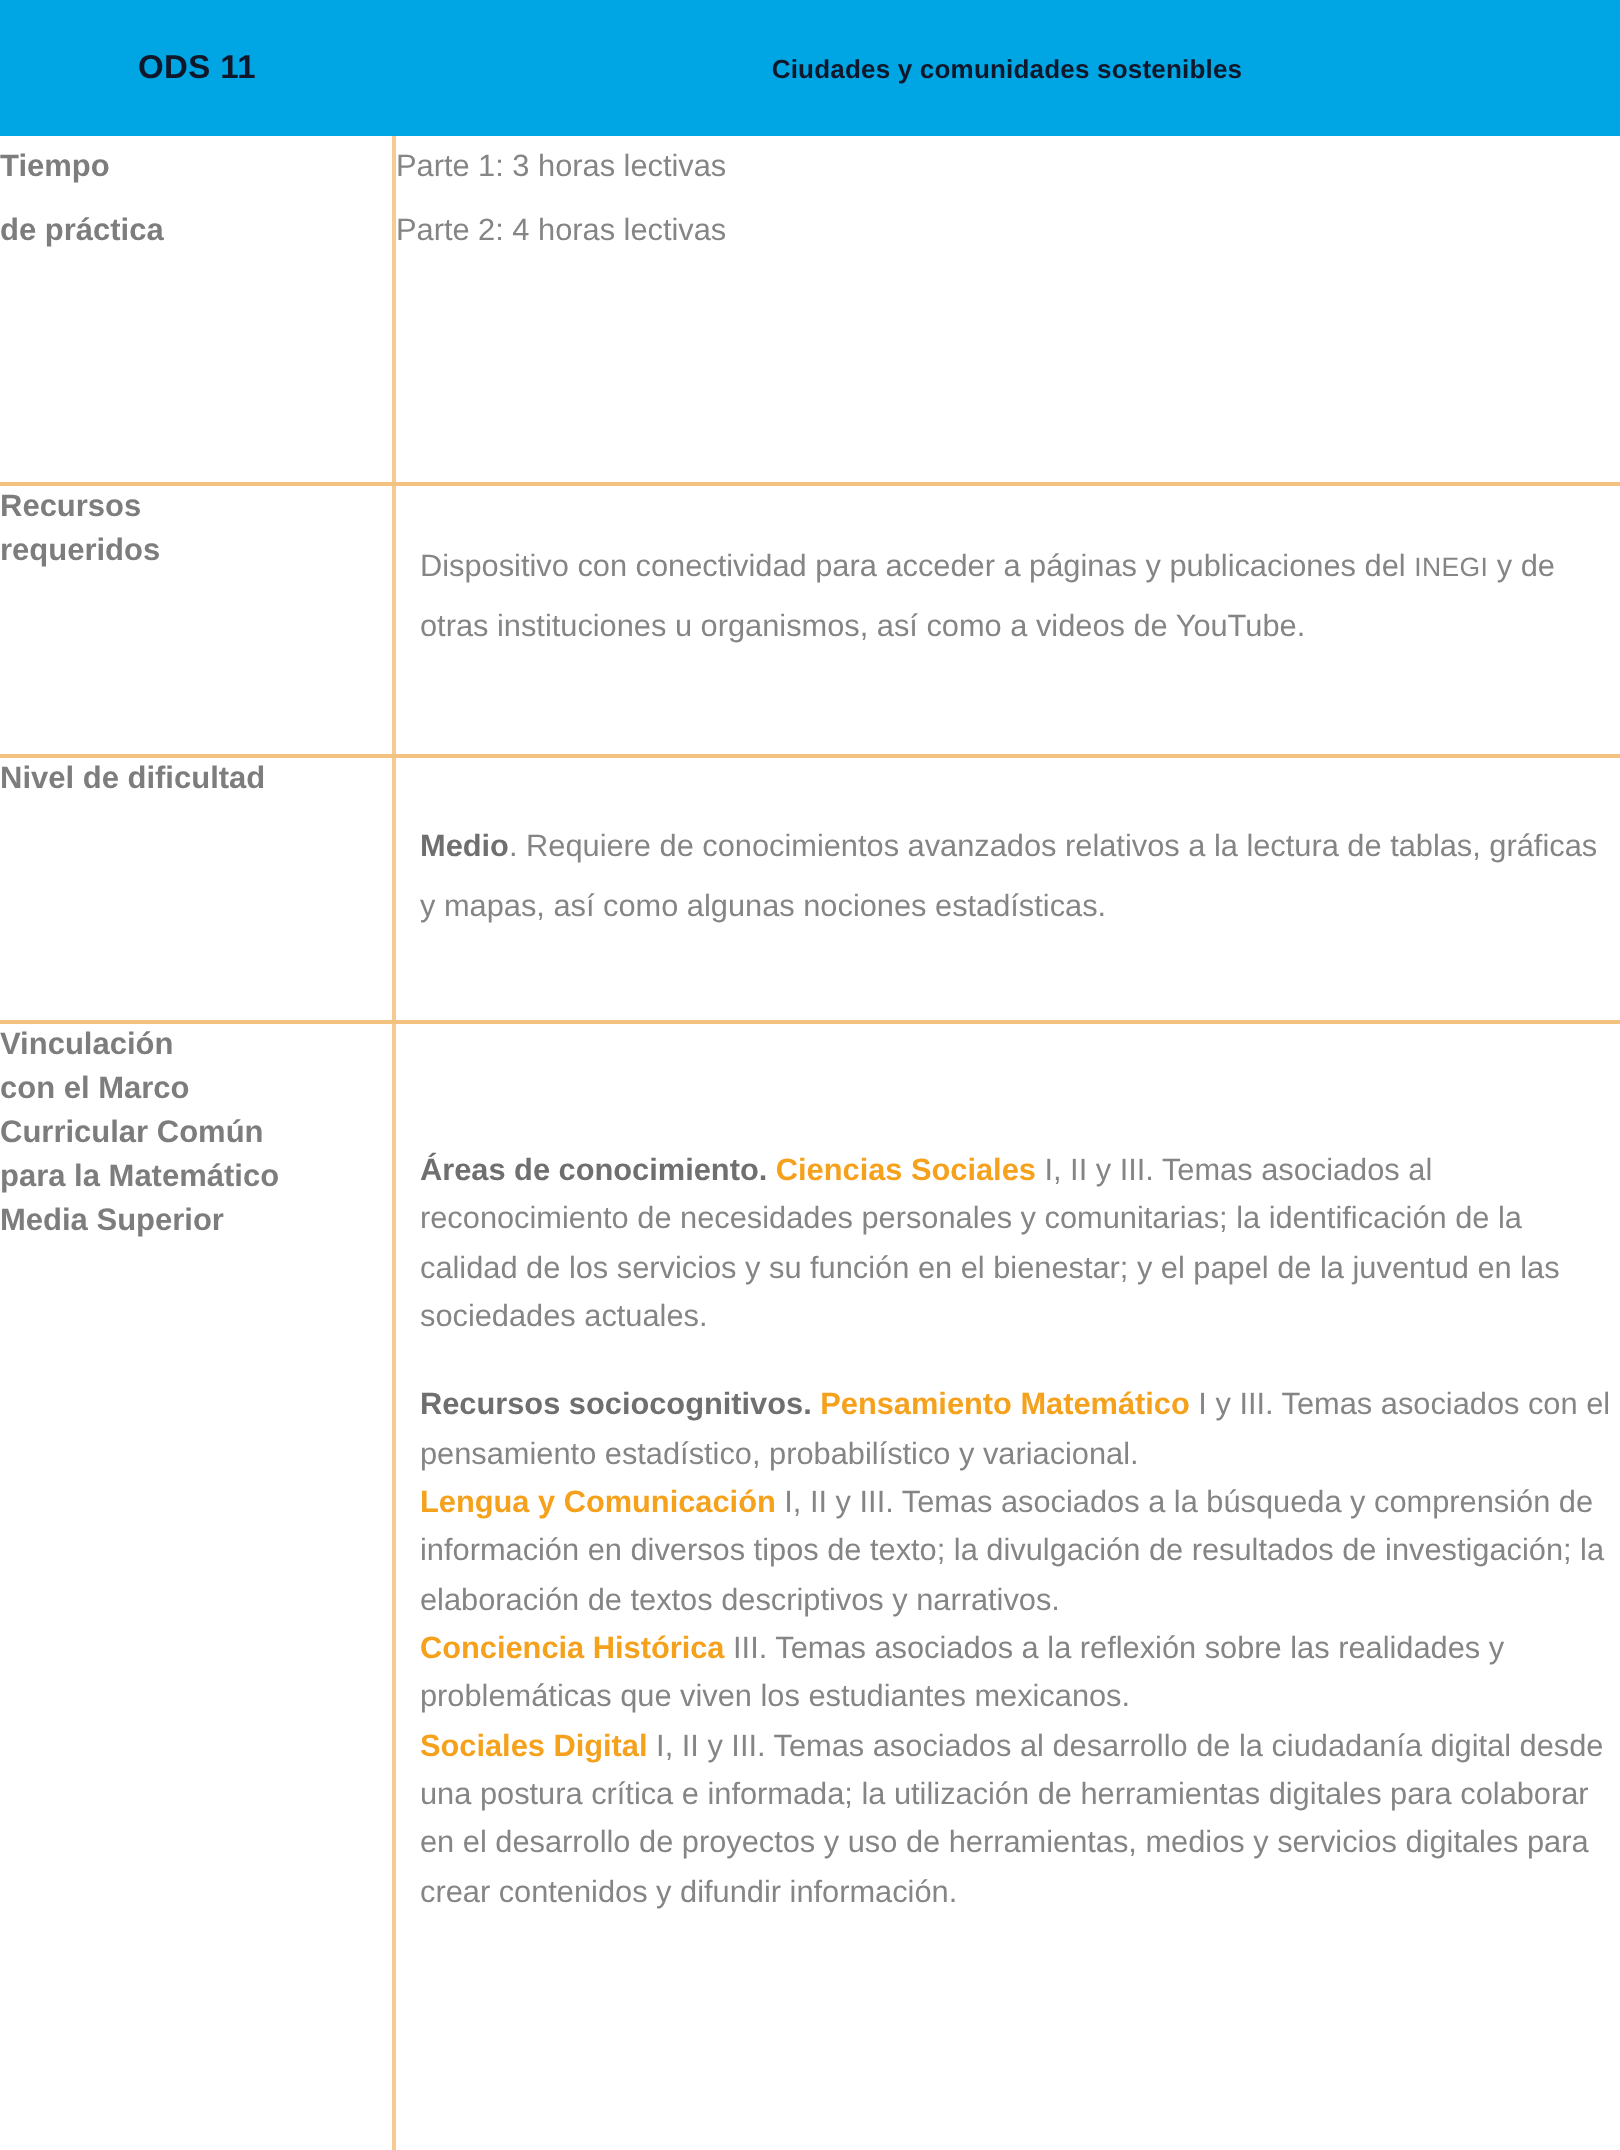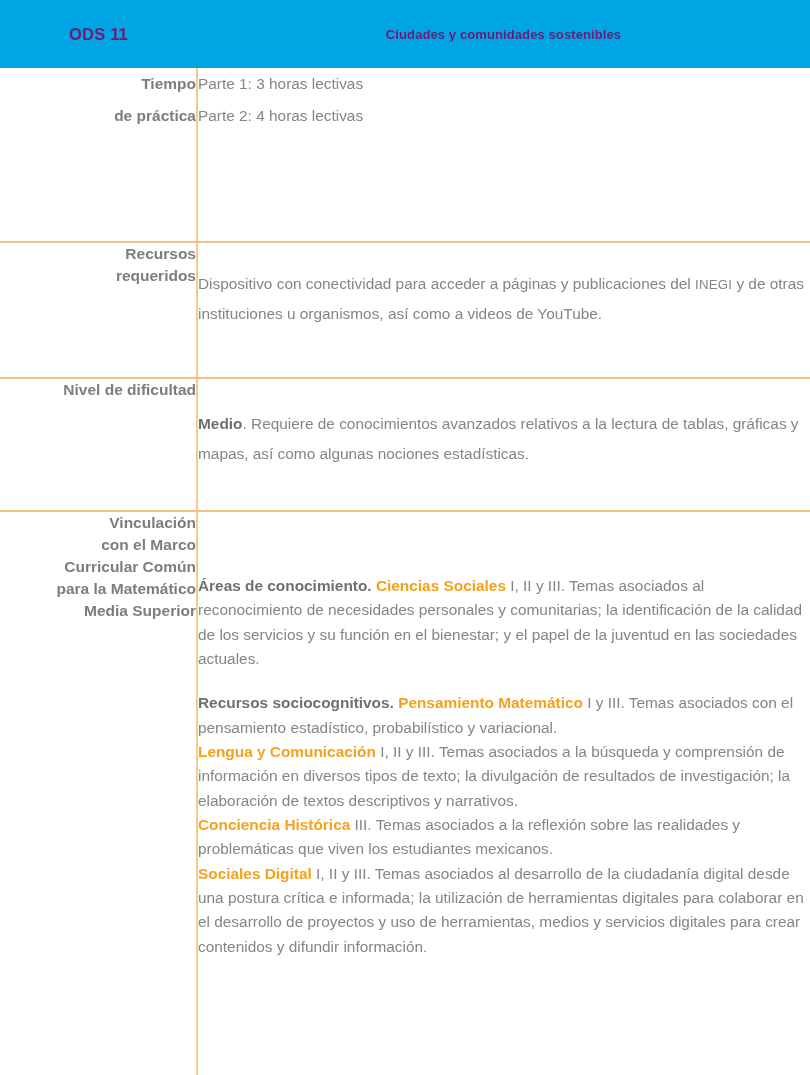--- a/index.html
+++ b/index.html
@@ -25,21 +25,21 @@
 
   table.ods-table {
     width: 810px;
     border-collapse: collapse;
     table-layout: fixed;
   }
 
   
   tr.header-row > th {
     background: #00a5e3;
-    color: #701a75;
+    color: #0f172a;
     font-weight: bold;
     vertical-align: middle;
     text-align: center;
     padding: 0;
     height: 68px;
     border: 0;
   }
   th.header-code {
     width: 197px;
     font-size: 16.5px;
@@ -61,21 +61,21 @@
     border-bottom: 2px solid #737373;
   }
 
   td.label-cell {
     width: 197px;
     border-right: 2px solid #f6cb93;
     color: #7d7d7d;
     font-weight: bold;
     font-size: 15.5px;
     line-height: 1.42;
-    text-align: right;
+    text-align: left;
     vertical-align: middle;
     padding: 0 12px;
     box-sizing: border-box;
     border-radius: 12px;
   }
 
   td.content-cell {
     color: #858585;
     font-size: 15.4px;
     line-height: 1.58;
@@ -93,20 +93,21 @@
 
   b, .bold { font-weight: bold; color: #6f6f6f; }
   .accent  { font-weight: bold; color: #f5a11b; margin-top: 36px; }
   .smallcaps {
     font-size: 0.86em;
     letter-spacing: 0.2px;
   }
 
   p.para {
     margin: 0;
+    padding-left: 12px;
   }
   p.para + p.para { margin-top: 20px; }
   .para .sub { display: block; }
 </style>
 </head>
 <body>
 
 <div class="sheet">
   <table class="ods-table">
     <colgroup>

